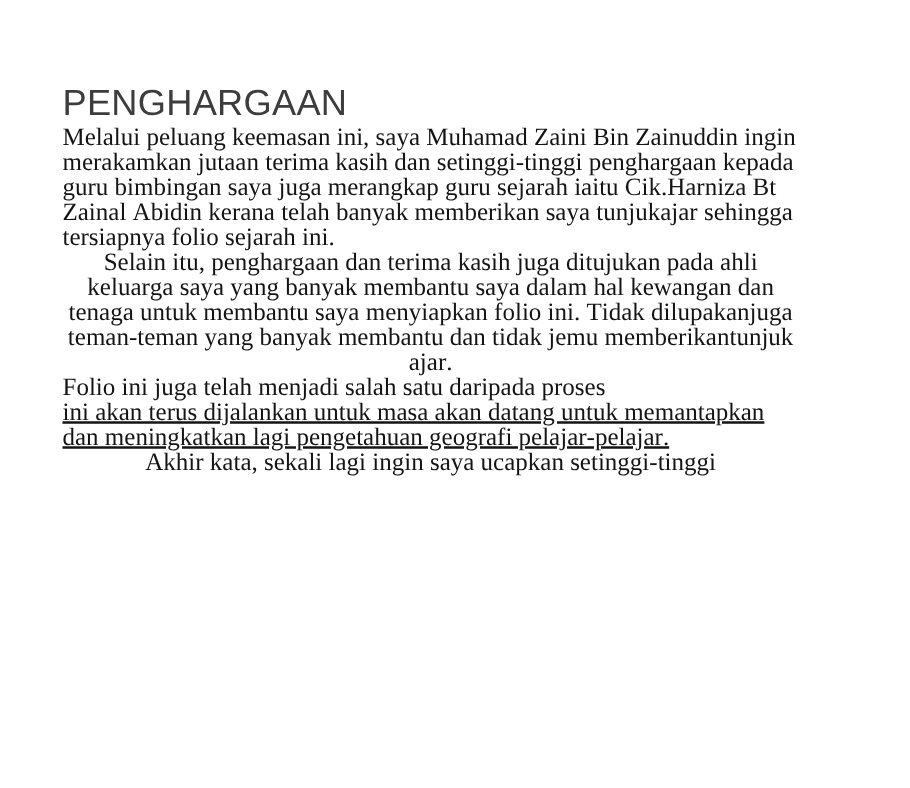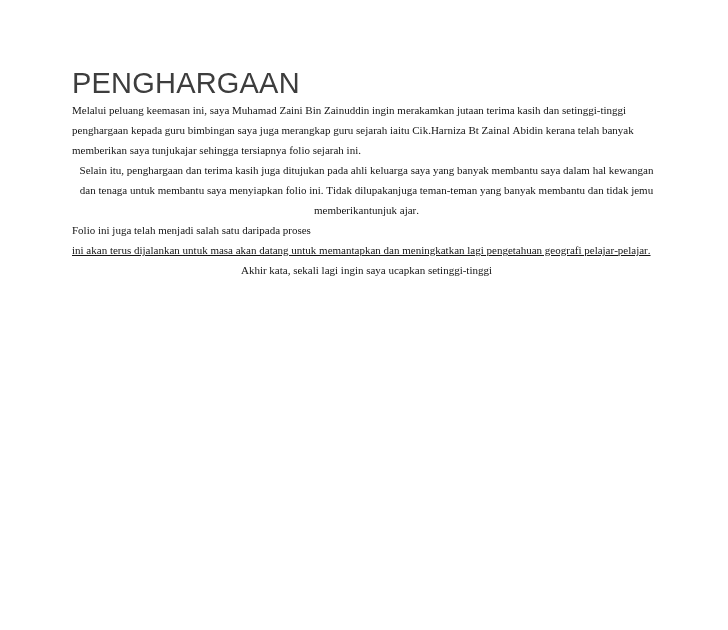--- a/index.html
+++ b/index.html
@@ -10,35 +10,35 @@
   .page {
     position: relative;
     width: 728px;
     height: 630px;
     background: #ffffff;
     overflow: hidden;
   }
   .doc {
     position: absolute;
     top: 66px;
-    left: 72px;
+    left: 50px;
     width: 589px;
   }
   .doc-title {
     font-family: "Liberation Sans", "DejaVu Sans", sans-serif;
     font-weight: 400;
     font-size: 29px;
     line-height: 34px;
     letter-spacing: 0.2px;
     color: #3d3d3d;
     margin: 0;
   }
   .doc p {
     font-family: "Liberation Serif", "DejaVu Serif", serif;
-    font-size: 11px;
+    font-size: 20px;
     line-height: 20px;
     color: #141414;
     margin: 0;
     font-kerning: none;
     text-rendering: optimizeSpeed;
   }
   .p1 { margin-top: 53px; }
   .p2 { margin-top: 48px; text-align: center; }
   .p3 { margin-top: 47px; }
   .p4 { margin-top: 16px; }

